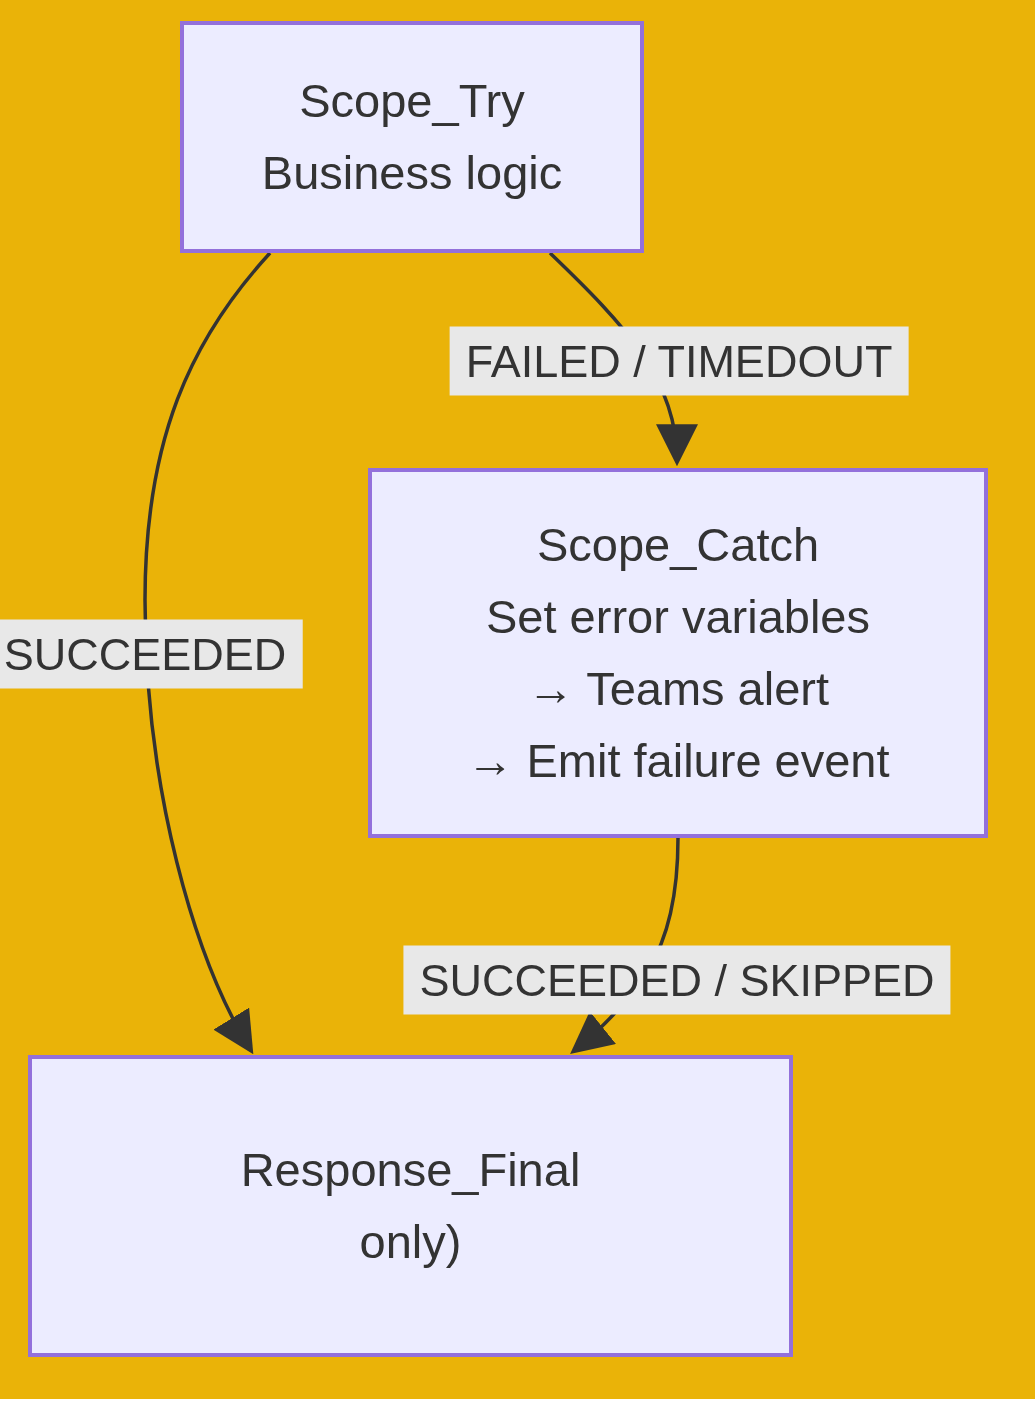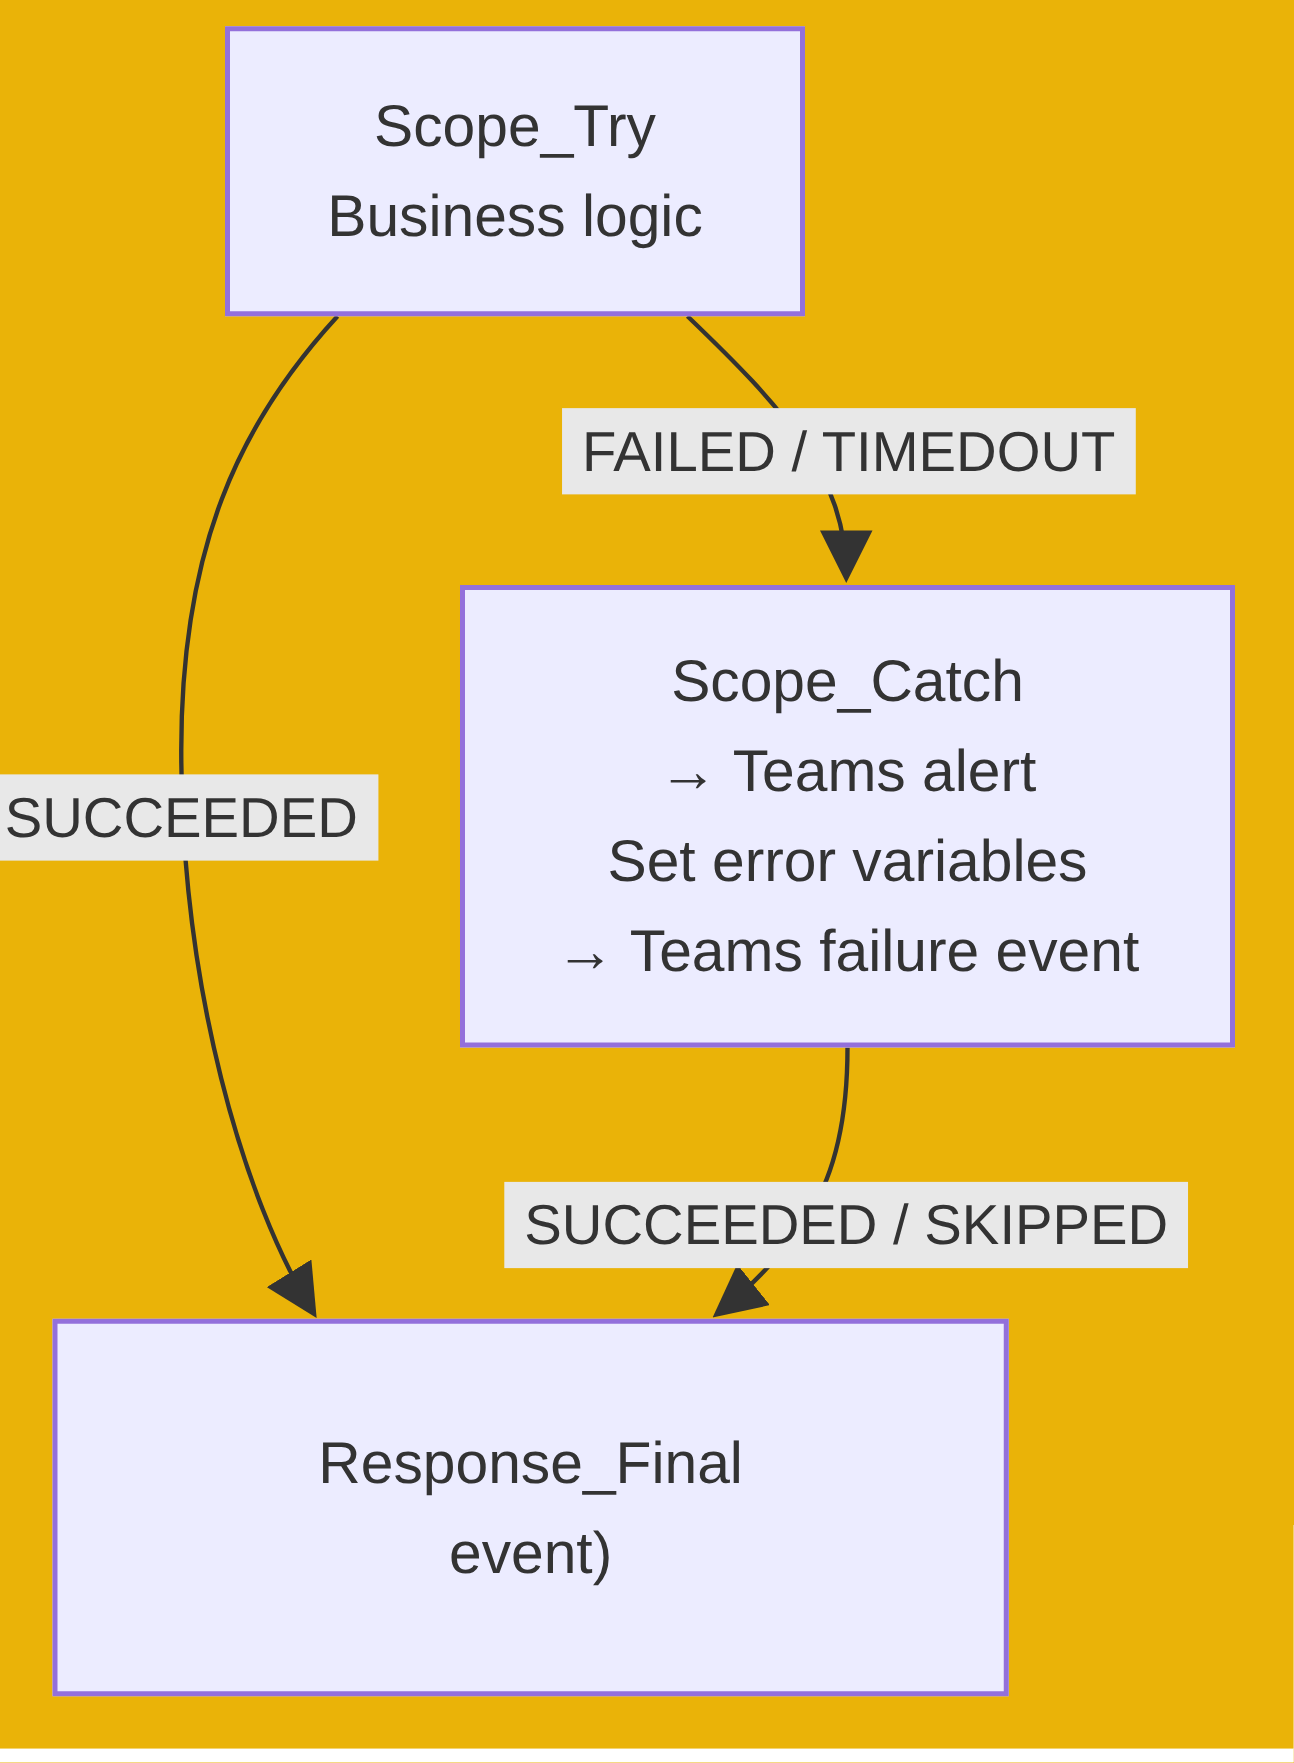--- a/index.html
+++ b/index.html
@@ -35,21 +35,21 @@
     display: flex;
     flex-direction: column;
     justify-content: center;
     align-items: center;
     text-align: center;
     font-size: 47px;
     line-height: 72px;
   }
   #node-scope-try      { left: 180px; top: 21px;   width: 464px; height: 232px; }
   #node-scope-catch    { left: 368px; top: 468px;  width: 620px; height: 370px; text-align: center; }
-  #node-response-final { left: 42px;  top: 1055px; width: 765px; height: 302px; }
+  #node-response-final { left: 28px;  top: 1055px; width: 765px; height: 302px; }
 
   .edge-label {
     position: absolute;
     transform: translate(-50%, -50%);
     background: #e8e8e8;
     color: #333333;
     font-size: 45px;
     line-height: 45px;
     padding: 12px 16px;
     white-space: nowrap;
@@ -77,28 +77,28 @@
     <path class="edge" marker-end="url(#arrow)" d="M 678 838 C 678 890, 670 935, 648 970 C 628 1002, 600 1030, 575 1050"></path>
   </svg>
 
   <div class="node" id="node-scope-try">
     <span>Scope_Try</span>
     <span>Business logic</span>
   </div>
 
   <div class="node" id="node-scope-catch">
     <span>Scope_Catch</span>
+    <span>Set error variables</span>
     <span>→ Teams alert</span>
-    <span>Set error variables</span>
-    <span>→ Teams failure event</span>
+    <span>→ Emit failure event</span>
   </div>
 
   <div class="node" id="node-response-final">
     <span>Response_Final</span>
-    <span>event)</span>
+    <span>only)</span>
   </div>
 
   <div class="edge-label" id="label-failed-timedout">FAILED / TIMEDOUT</div>
 
   <div class="edge-label" id="label-succeeded">SUCCEEDED</div>
 
   <div class="edge-label" id="label-succeeded-skipped">SUCCEEDED / SKIPPED</div>
 
 </div>
 

